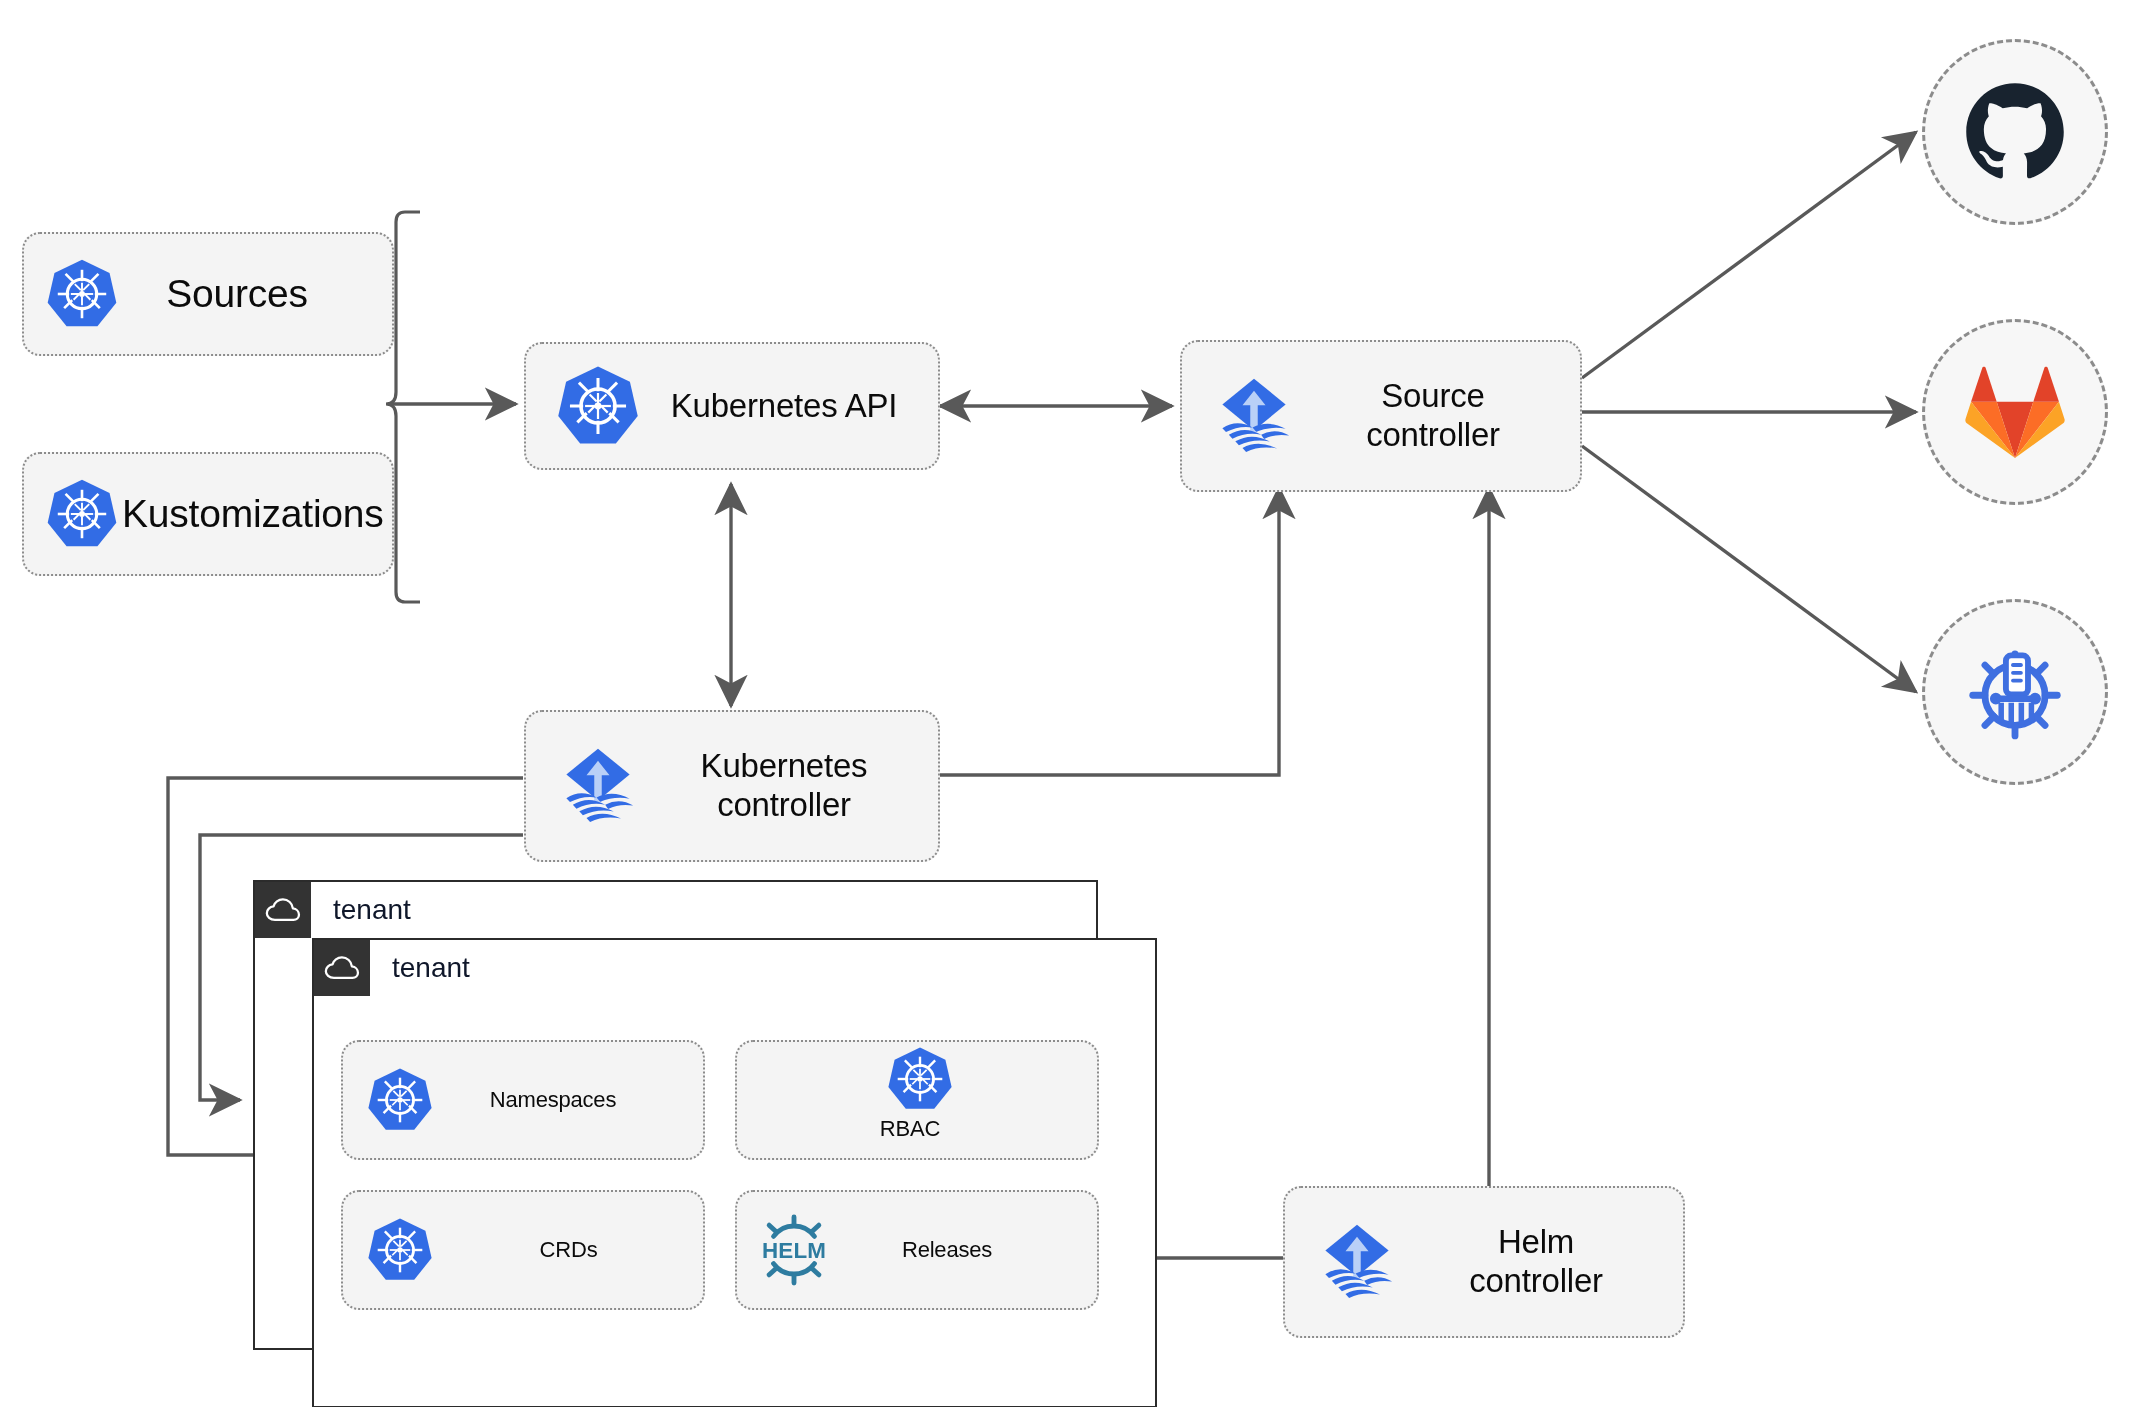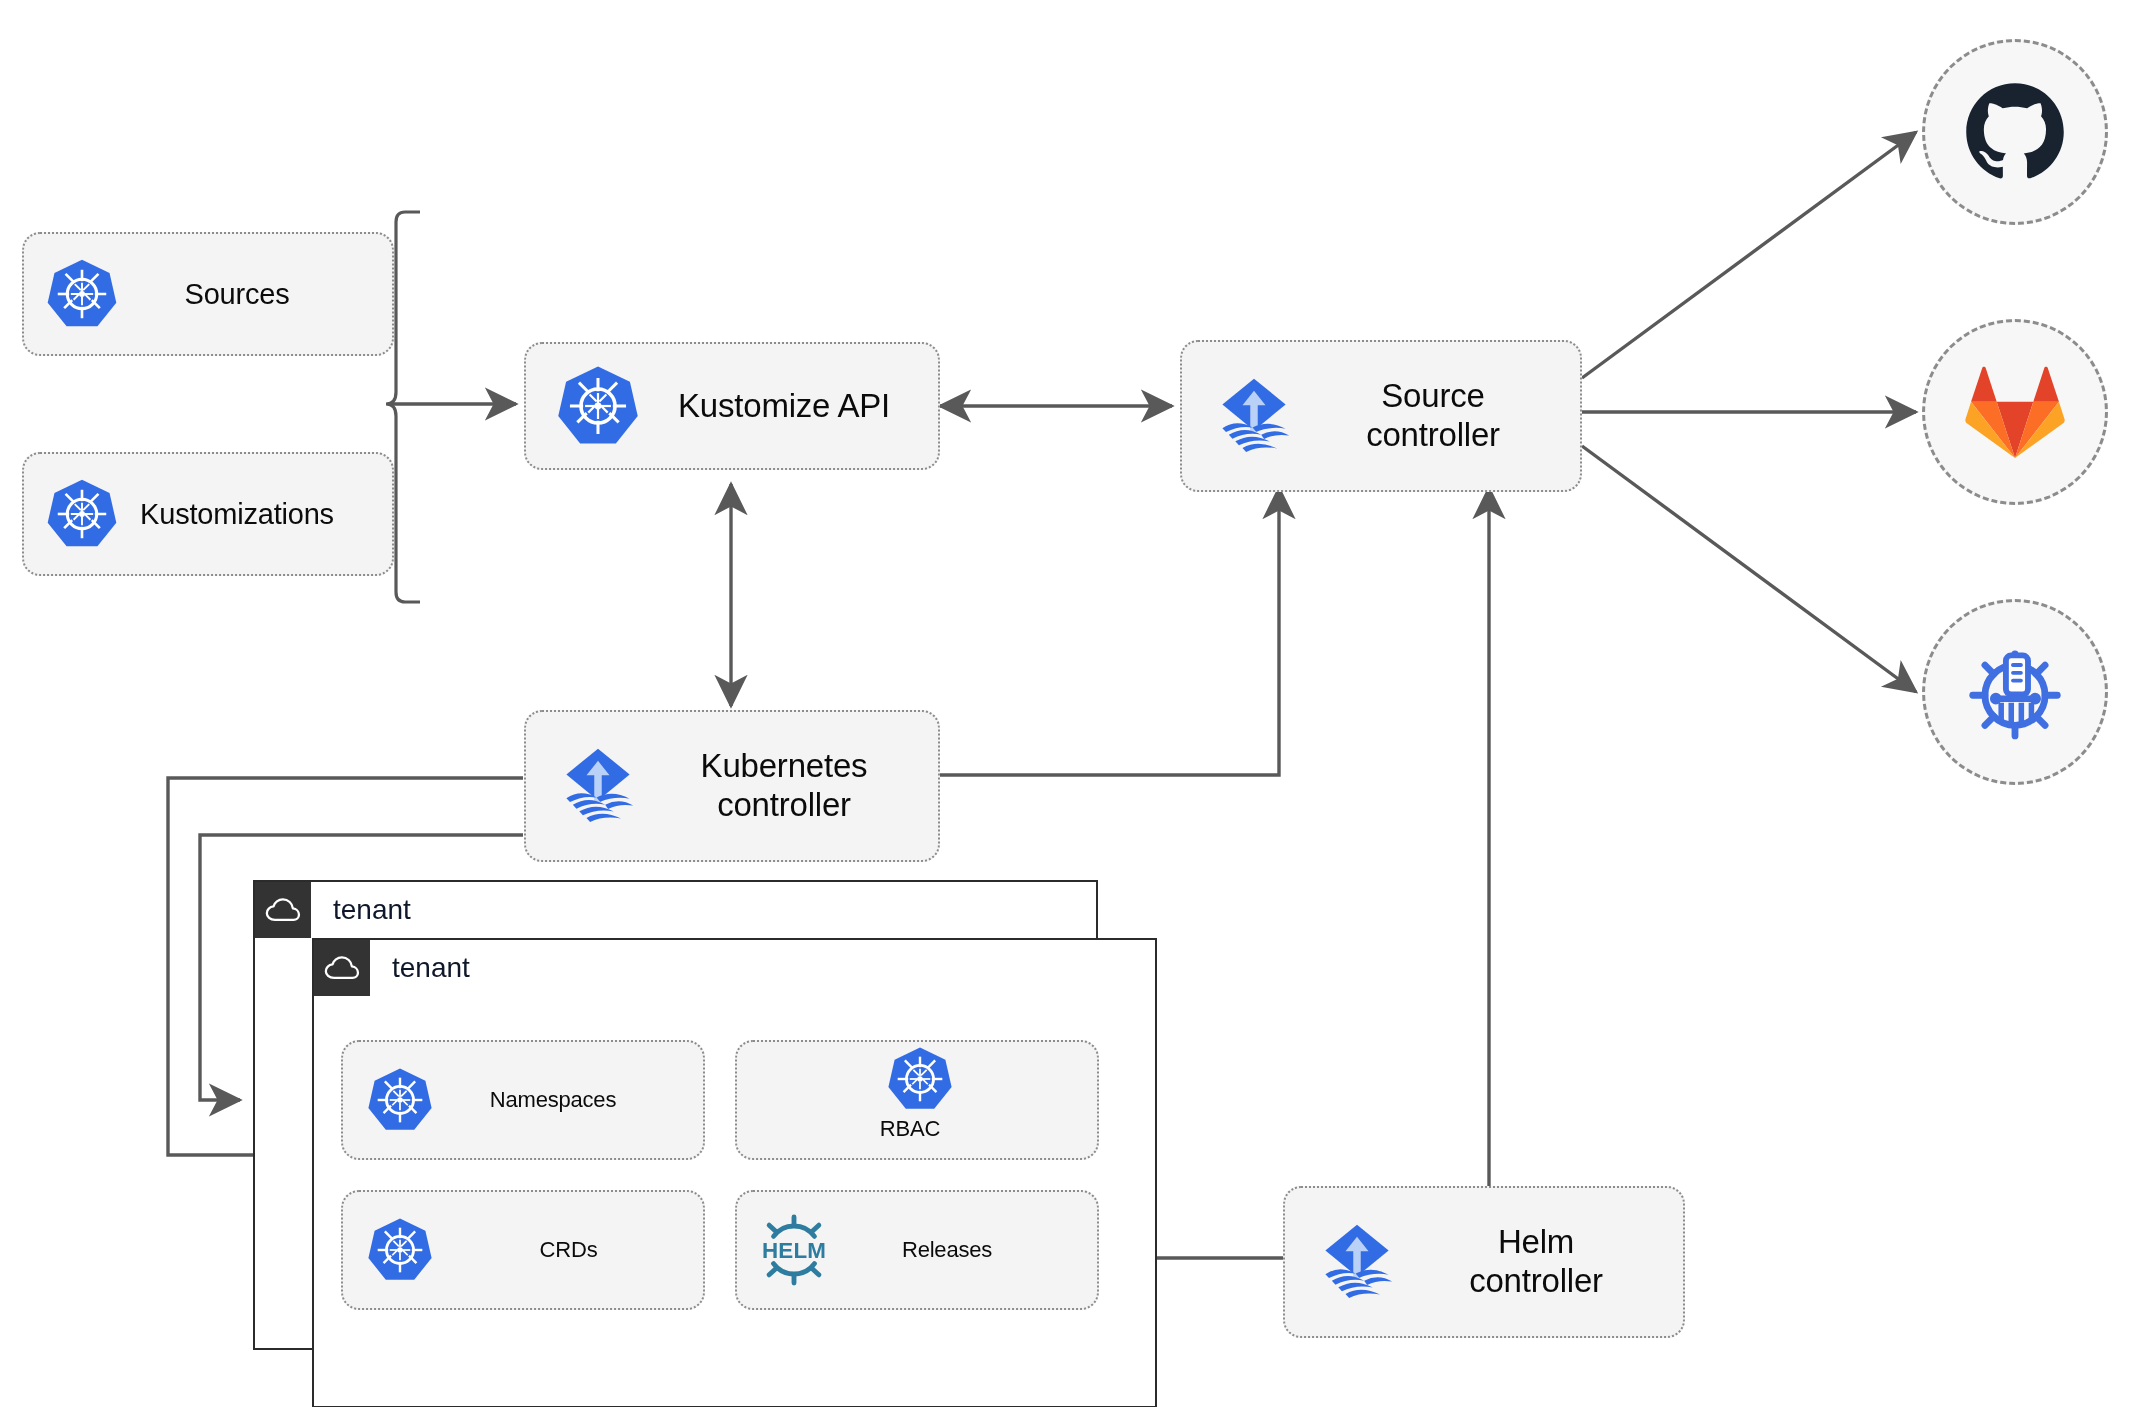--- a/index.html
+++ b/index.html
@@ -46,21 +46,21 @@
     text-align: center;
     color: #0b0b0b;
     line-height: 1.18;
     letter-spacing: -0.2px;
     white-space: pre-line;
   }
 
   
   .pill { width: 372px; height: 124px; padding: 0 14px 0 18px; }
   .pill .ico { width: 80px; height: 80px; }
-  .pill .lbl { font-size: 29px; padding-right: 26px; }
+  .pill .lbl { font-size: 39px; padding-right: 26px; }
 
   
   .ctrl { padding: 0 16px 0 24px; }
   .ctrl .ico { width: 96px; height: 96px; }
   .ctrl .lbl { font-size: 33px; }
 
   
   .tpill { width: 364px; height: 120px; padding: 0 14px 0 20px; }
   .tpill .ico { width: 74px; height: 74px; }
   .tpill .lbl { font-size: 22px; padding-right: 20px; }
@@ -255,21 +255,21 @@
             <path d="M31.2 34.2h1.6v7.2h-1.6z"></path>
           <path d="M22.6 31.2h7.2v1.6h-7.2z"></path>
             <path d="M34.2 31.2h7.2v1.6h-7.2z"></path>
           <path d="M25.36 24.22l1.13-1.13 5.1 5.1-1.13 1.13z"></path>
           <path d="M33.41 32.27l1.13-1.13 5.1 5.1-1.13 1.13z"></path>
           <path d="M37.51 23.09l1.13 1.13-5.1 5.1-1.13-1.13z"></path>
           <path d="M29.46 31.14l1.13 1.13-5.1 5.1-1.13-1.13z"></path>
         </g>
       </svg>
     </span>
-    <span class="lbl">Kustomize API</span>
+    <span class="lbl">Kubernetes API</span>
   </div>
 
   <div class="node ctrl" style="left:1180px; top:340px; width:402px; height:152px;">
     <span class="ico">
       <svg class="flux" width="92" height="92" viewBox="0 0 64 64">
         <path fill="#326ce5" d="M32 6 L54 24 L32 42 L10 24 Z"></path>
         <path fill="#b9d0f7" d="M32 14.5 L40 24.5 L34.6 24.5 L34.6 43 L29.4 43 L29.4 24.5 L24 24.5 Z"></path>
         <g fill="#326ce5">
           <path d="M10 40.5 Q 20 34 31 40 Q 21.5 38.5 12.5 43.2 Z"></path>
           <path d="M14.5 45 Q 25.5 38.5 37 45 Q 26.5 43 17 47.8 Z"></path>

